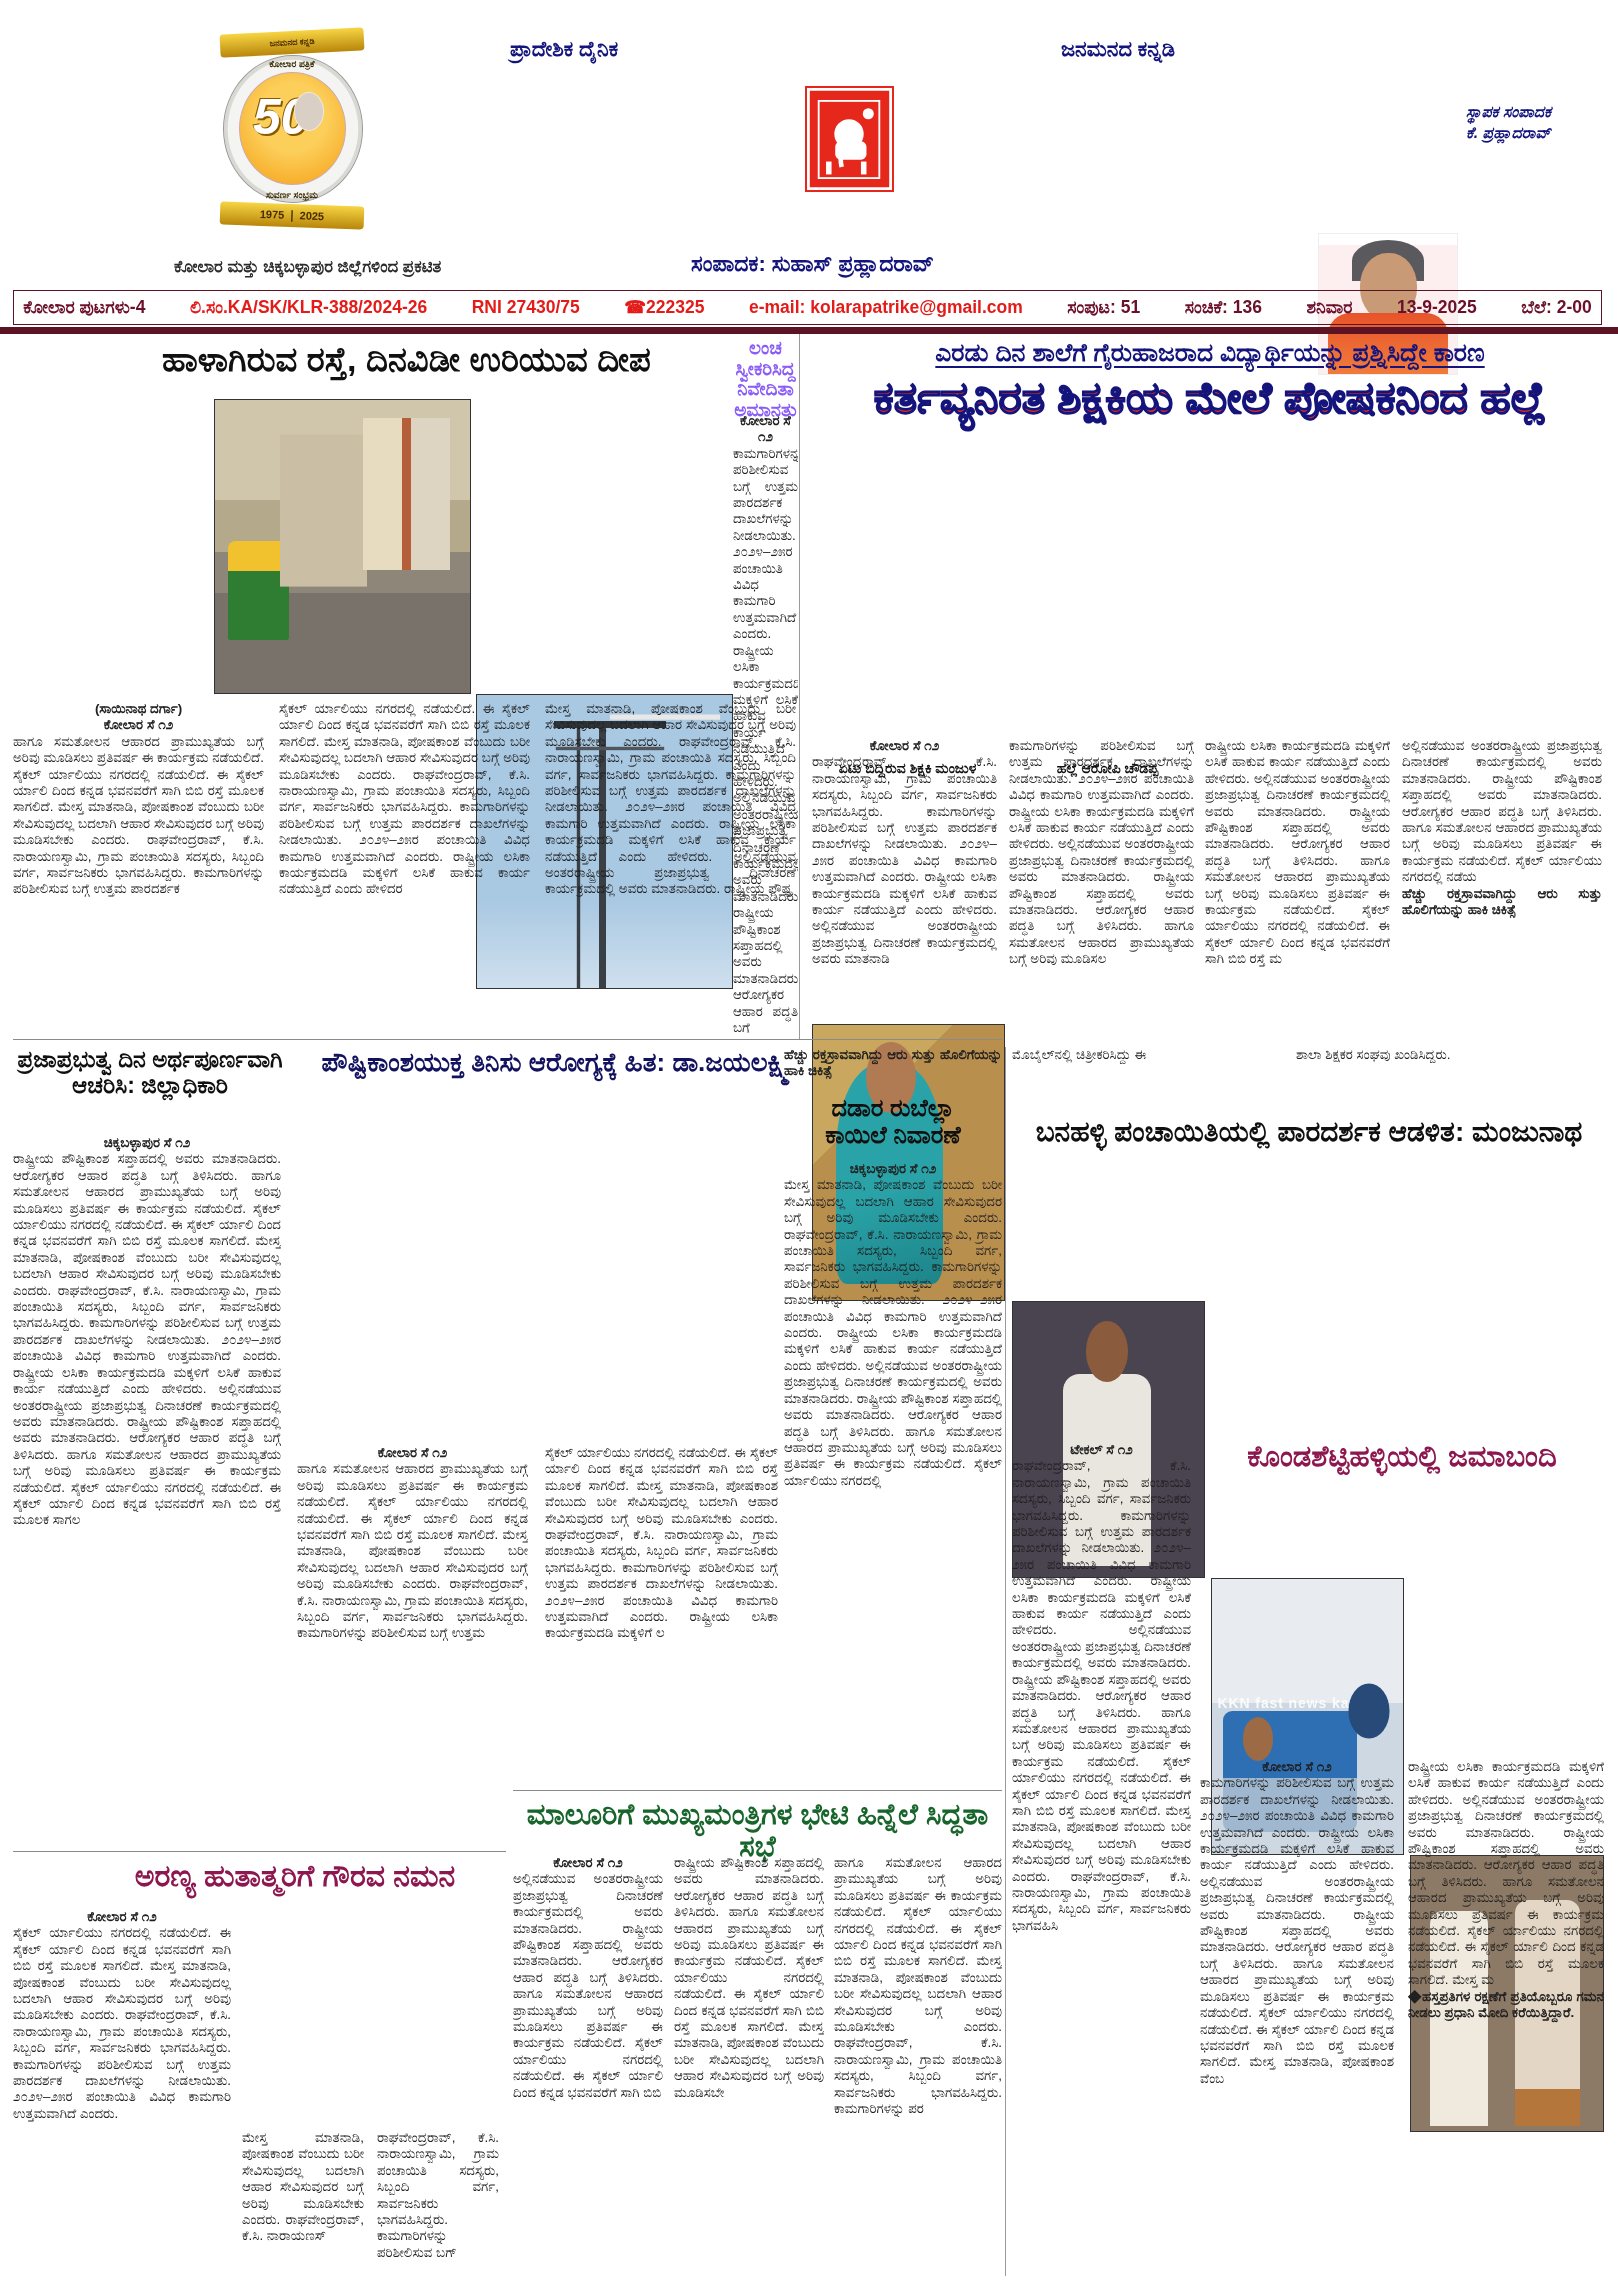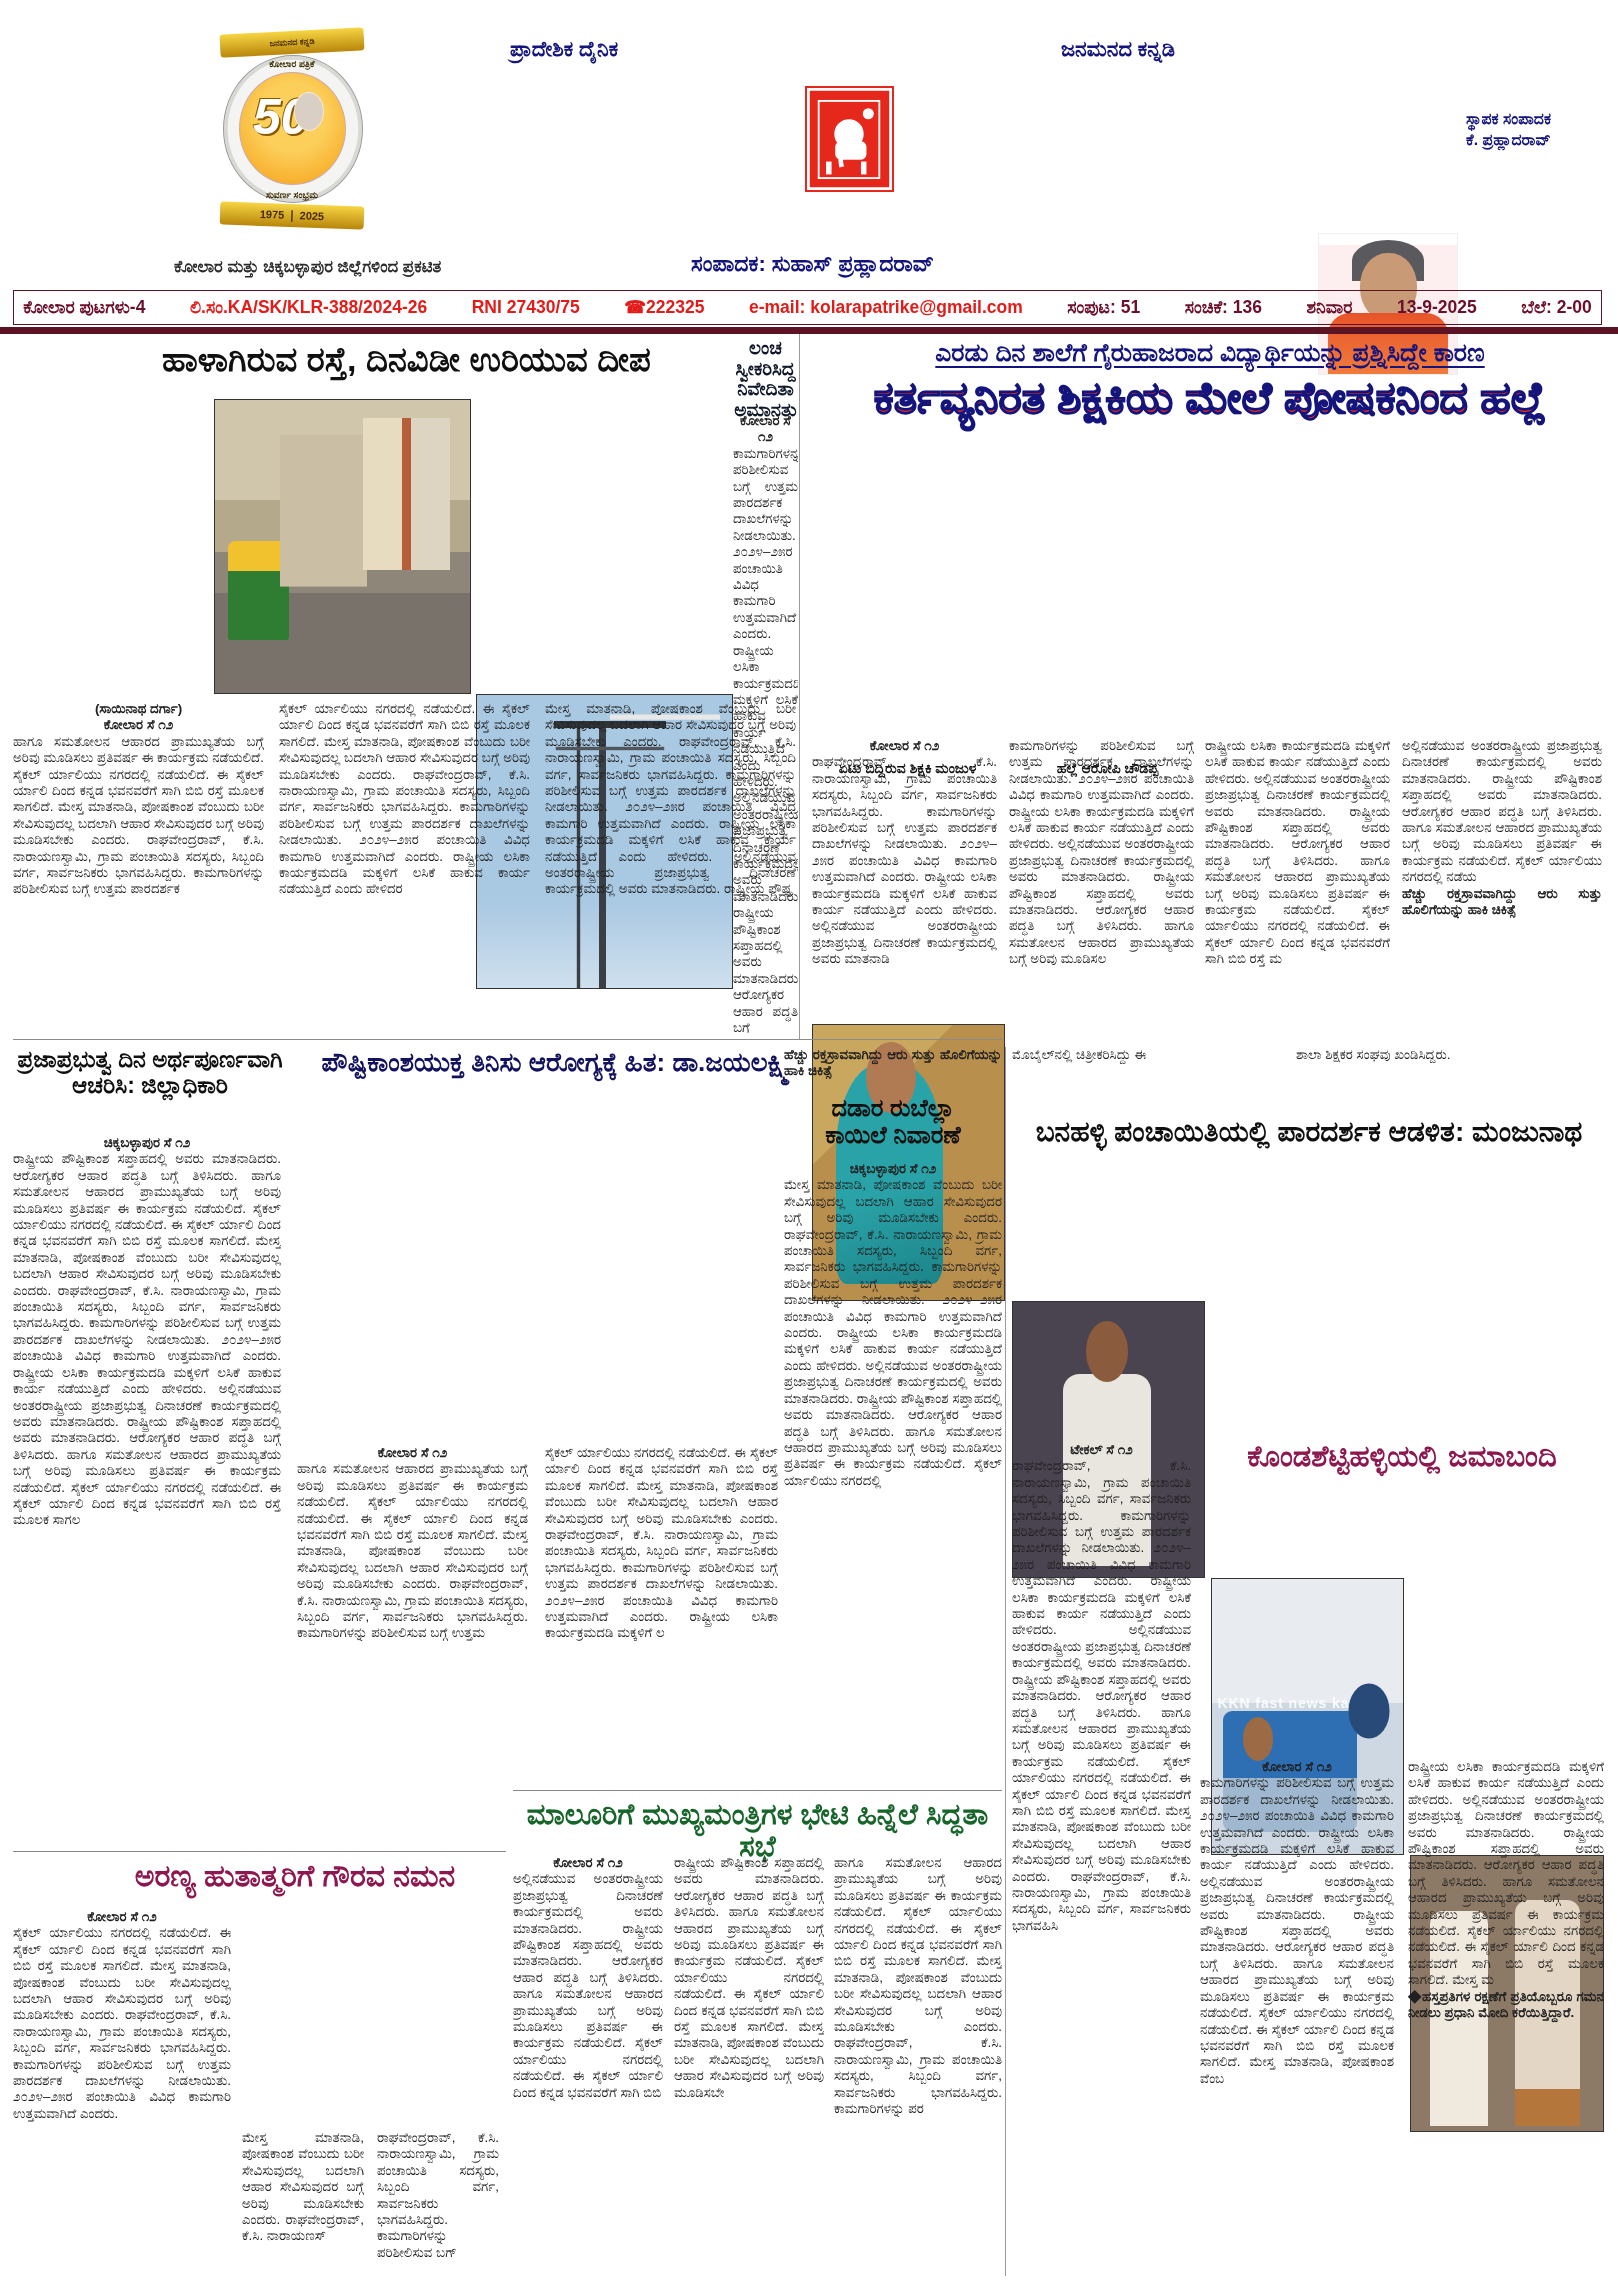--- a/index.html
+++ b/index.html
@@ -42,21 +42,21 @@
   .infobar .maroon{color:#6b0f2a;}
   .infobar .red{color:#e31c19;}
   .rule-thick{left:0;top:327px;width:1619px;height:6.5px;background:#5c1323;}
   .vrule{background:#9a9a9a;width:0.9px;}
   .hrule{background:#8a8a8a;height:0.9px;}
   
   .hl{font-weight:bold;text-align:center;line-height:1.12;}
   .hl-road{font-size:34px;color:#101010;}
   .kicker{font-size:25px;color:#14147d;text-decoration:underline;text-underline-offset:4.6px;}
   .hl-lead{font-size:44px;color:#e62c1e;-webkit-text-stroke:1.3px #14147d;text-shadow:0 0 0.9px #14147d;}
-  .hl-bribe{font-size:25px;color:#0f172a;}
+  .hl-bribe{font-size:25px;color:#8b5cf6;}
   .hl-demo{font-size:23px;color:#101010;}
   .hl-nutri{font-size:26px;color:#12125e;white-space:nowrap;}
   .hl-measles{font-size:24px;color:#101010;}
   .hl-bana{font-size:28px;color:#101010;margin-top:20px;}
   .hl-jama{font-size:29px;color:#8d1850;}
   .hl-malur{font-size:29px;color:#17652a;}
   .hl-forest{font-size:30px;color:#8d1850;}
   
   .col{font-size:13.4px;line-height:16.4px;text-align:justify;overflow:hidden;color:#202020;}
   .dl{font-weight:bold;text-align:center;}
@@ -123,21 +123,21 @@
         <rect x="50" y="70" width="6" height="14" fill="#ffffff"></rect>
       </svg>
     </span>
   </div>
 
   <div class="founder abs" style="left:1318px;top:37px;">
     <div class="hair"></div>
     <div class="face"></div>
     <div class="torso"></div>
   </div>
-  <div class="founder-caption abs" style="left:1466px;top:108px;width:144px;">
+  <div class="founder-caption abs" style="left:1466px;top:101px;width:144px;font-style:italic;">
     <div>ಸ್ಥಾಪಕ ಸಂಪಾದಕ</div>
     <div>ಕೆ. ಪ್ರಹ್ಲಾದರಾವ್</div>
   </div>
 
   <div class="publisher-line abs" style="left:174px;top:257px;">ಕೋಲಾರ ಮತ್ತು ಚಿಕ್ಕಬಳ್ಳಾಪುರ ಜಿಲ್ಲೆಗಳಿಂದ ಪ್ರಕಟಿತ</div>
   <div class="editor-line abs" style="left:591px;top:251px;width:443px;">ಸಂಪಾದಕ: ಸುಹಾಸ್ ಪ್ರಹ್ಲಾದರಾವ್</div>
 </div>
 
 <div class="infobar abs">
   <span class="maroon">ಕೋಲಾರ ಪುಟಗಳು-4</span>

